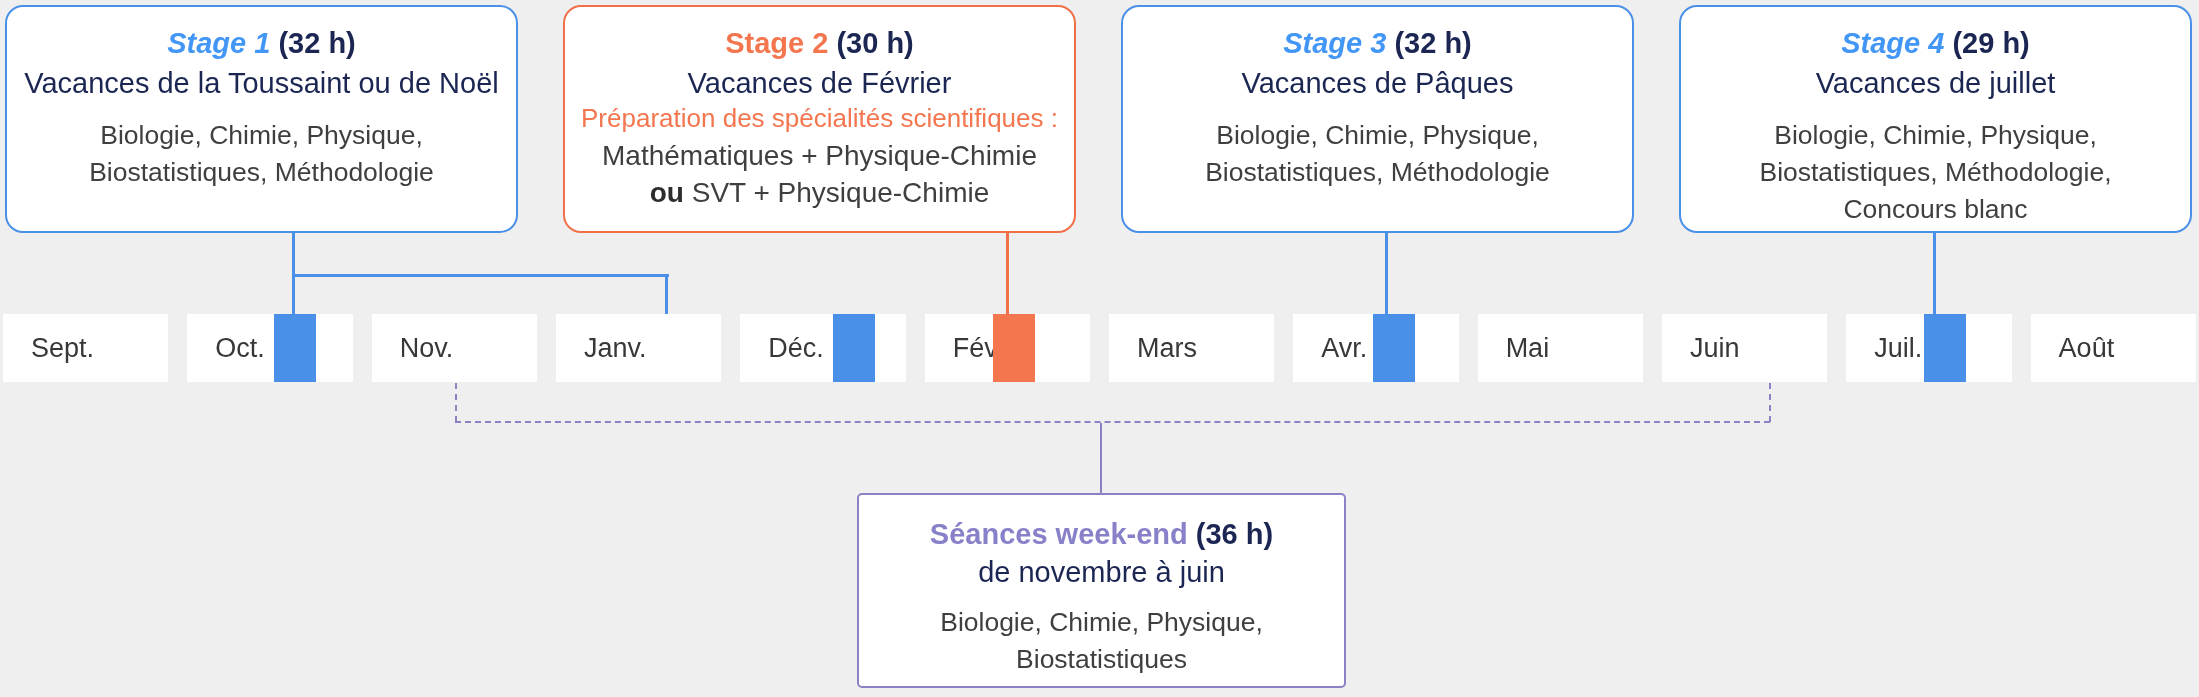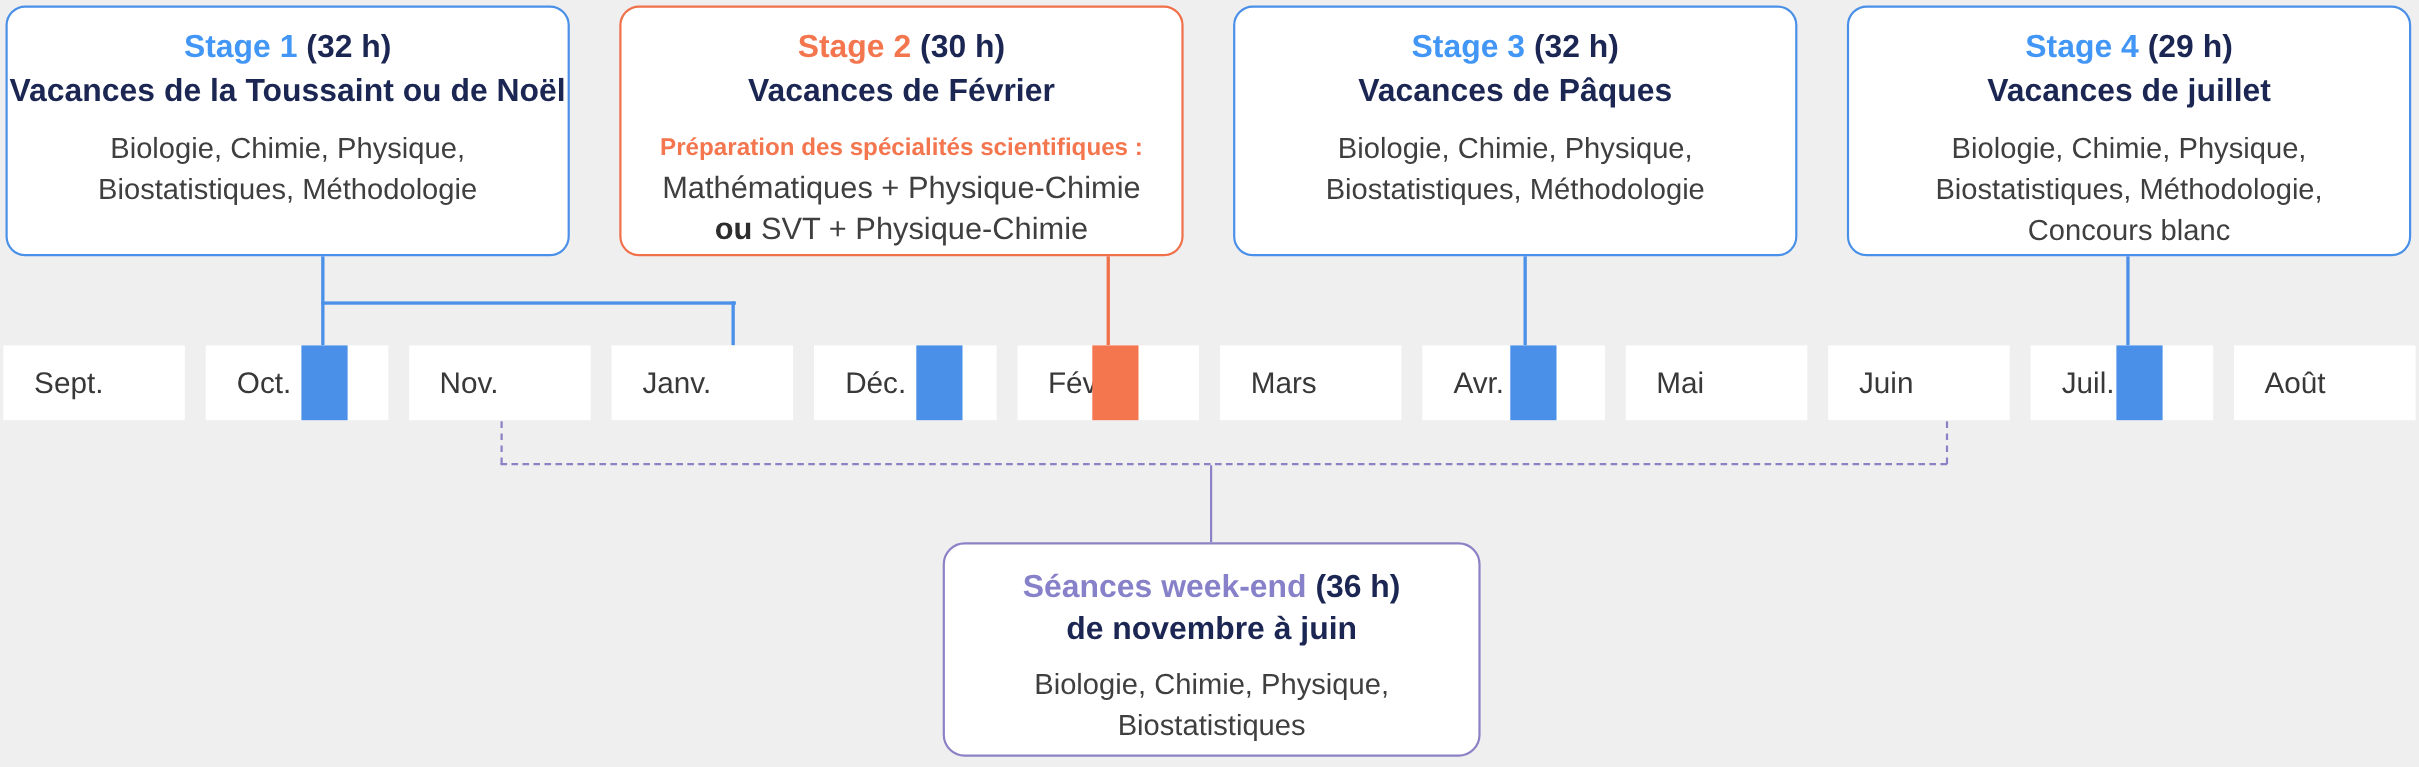--- a/index.html
+++ b/index.html
@@ -12,31 +12,31 @@
     position:relative;width:2199px;height:697px;background:var(--bg);
     font-family:"Liberation Sans","DejaVu Sans",sans-serif;overflow:hidden;
   }
   .card{
     position:absolute;background:var(--card);box-sizing:border-box;text-align:center;
   }
   .stage{top:5px;width:513px;height:228px;border-radius:18px;padding-top:19px;}
   .stage.blue{border:2px solid var(--blue);}
   .stage.orange{border:2px solid var(--orange);}
   .title-row{font-size:29px;font-weight:bold;color:var(--navy);line-height:34px;}
-  .stage-name.blue{color:var(--blue-text);}
+  .stage-name.blue{color:var(--blue-text);font-style:italic;}
   .stage-name.orange{color:var(--orange-text);}
   .hours{font-weight:bold;color:var(--navy);}
-  .subtitle{font-size:29px;font-weight:bold;color:var(--navy);line-height:34px;margin-top:6px;}
+  .subtitle{font-size:29px;font-weight:normal;color:var(--navy);line-height:34px;margin-top:6px;}
   .cardbody{margin-top:17px;font-size:26.5px;line-height:37px;color:var(--body);white-space:pre-line;}
-  .highlight{margin-top:15px;font-size:22px;line-height:37px;font-weight:bold;color:var(--orange-text);}
+  .highlight{font-size:26px;line-height:37px;font-weight:normal;color:var(--orange-text);}
   .plainline{font-size:28px;line-height:37px;color:var(--body);}
   .plainline b{color:#2d2d2d;}
   .weekend{
     left:857px;top:493px;width:489px;height:195px;border:2px solid var(--purple-line);
-    border-radius:20px;padding-top:22px;
+    border-radius:5px;padding-top:22px;
   }
   .weekend .stage-name{color:var(--purple);}
   .months{
     position:absolute;left:3px;top:314px;width:2193px;height:68px;
     display:flex;gap:19px;
   }
   .month{
     position:relative;flex:1;background:var(--card);display:flex;align-items:center;
     padding-left:28px;box-sizing:border-box;font-size:27px;color:var(--month-text);
   }

